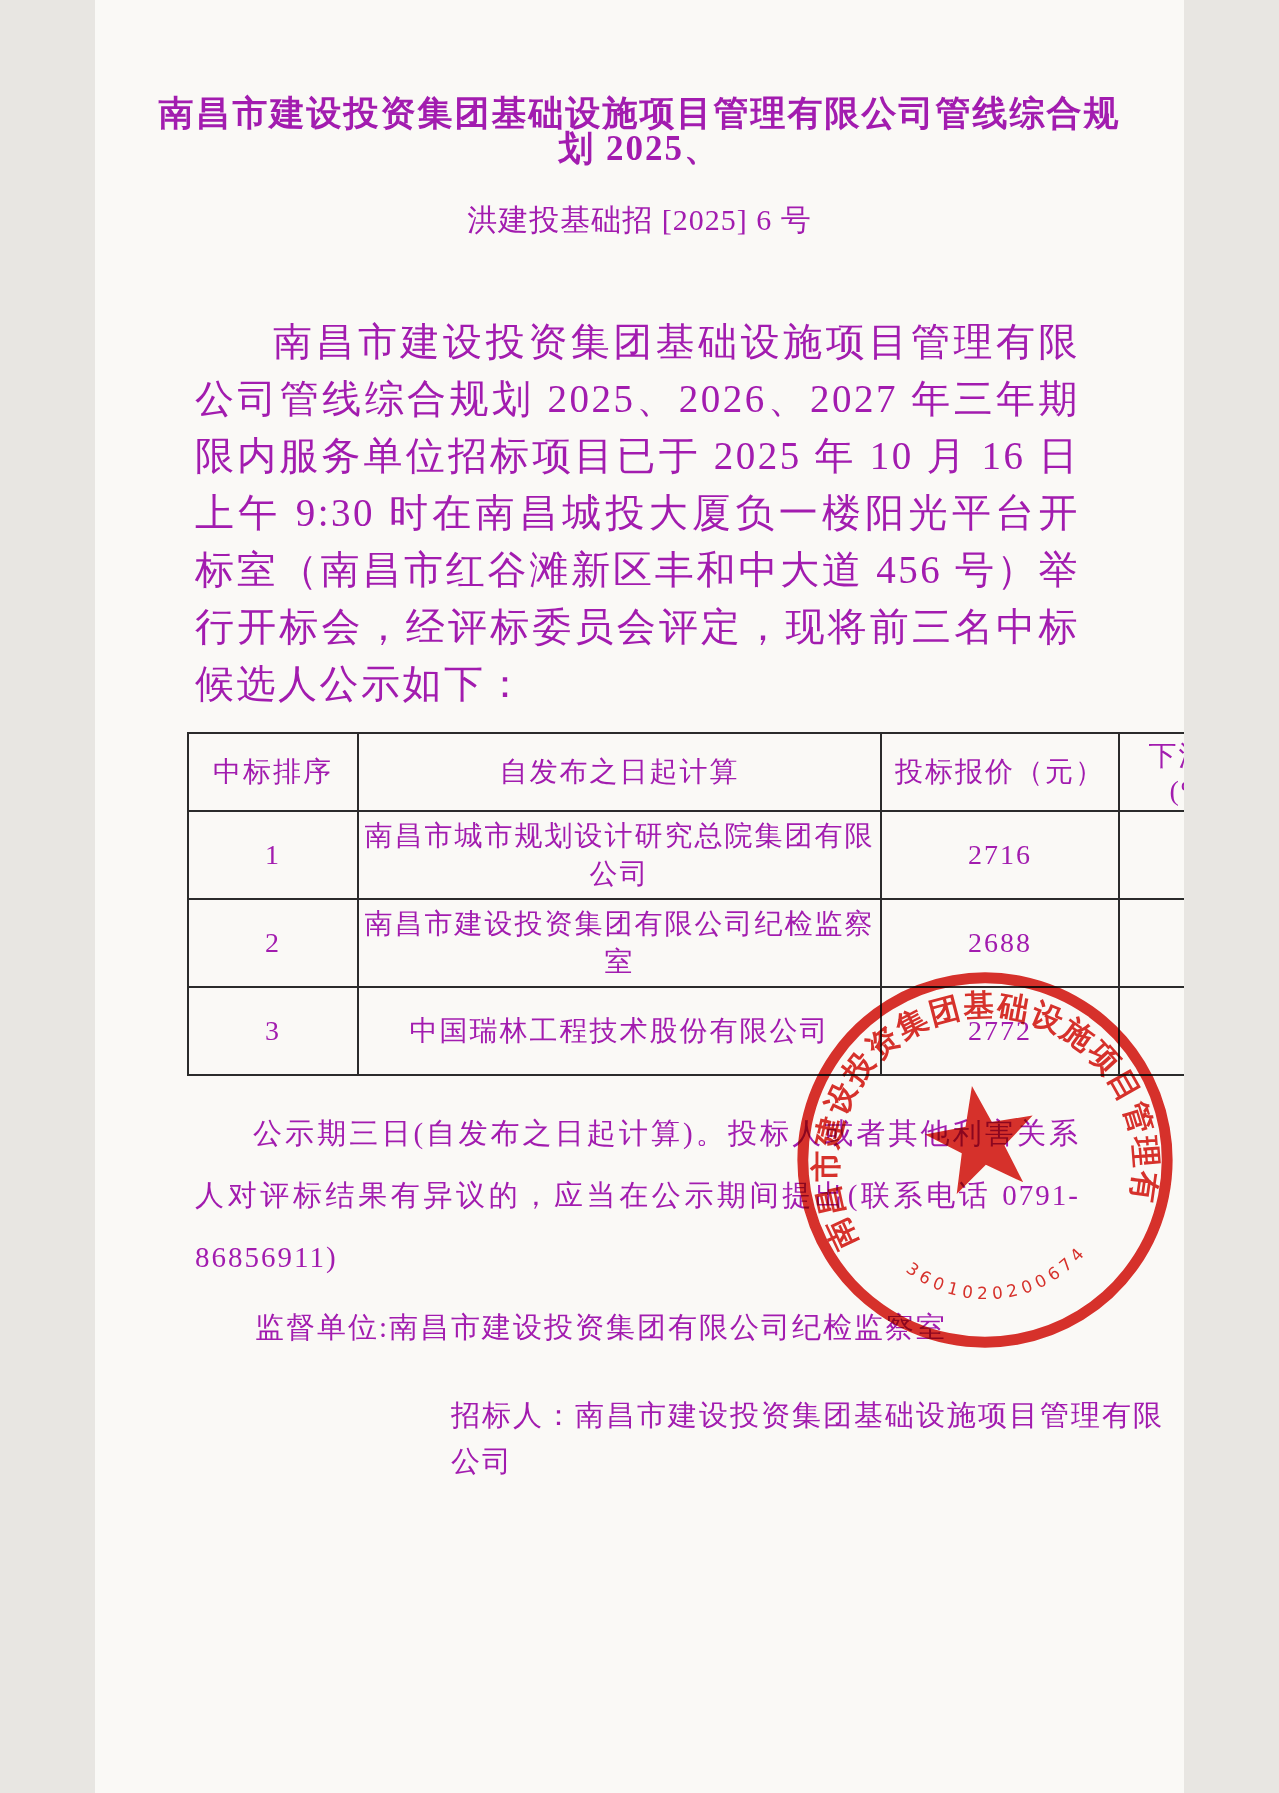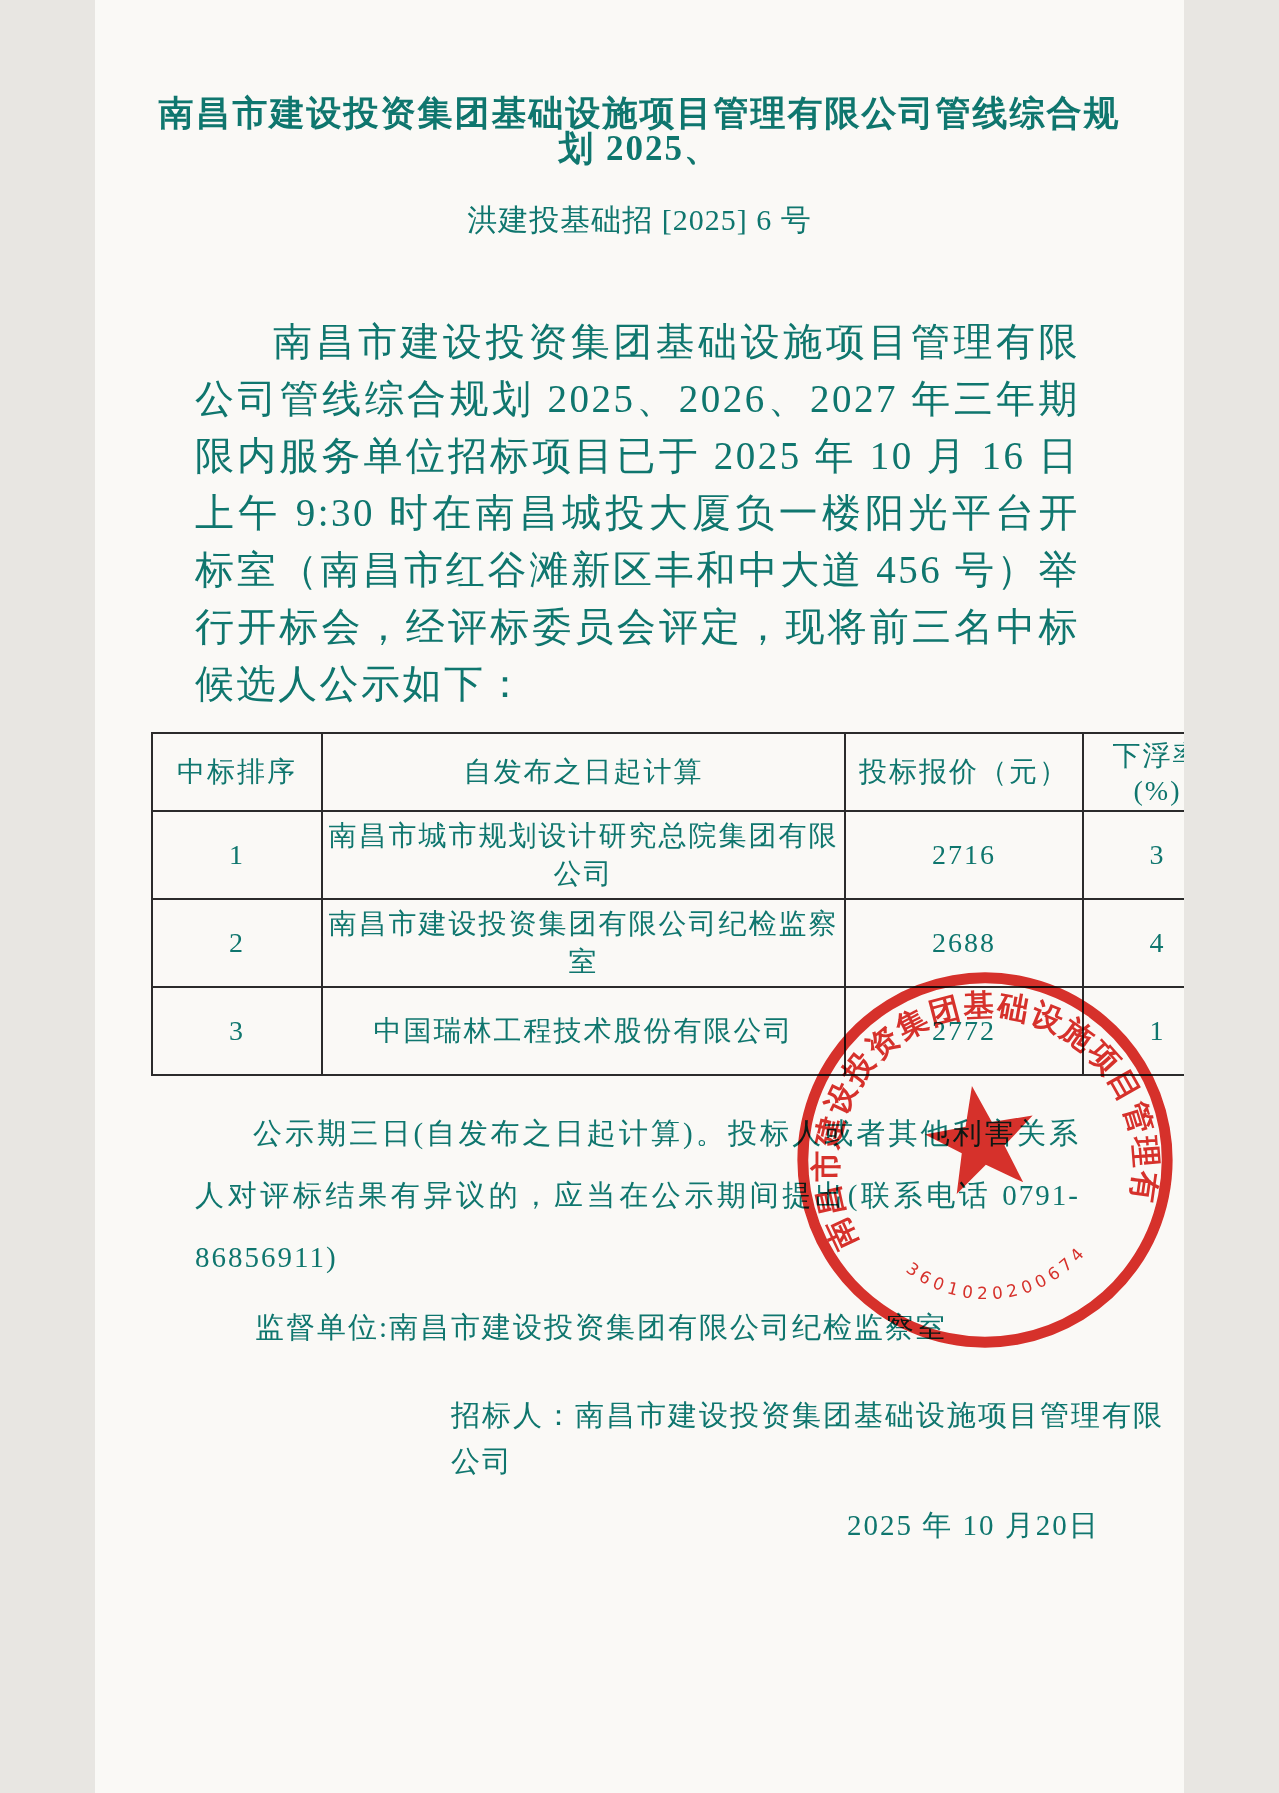--- a/index.html
+++ b/index.html
@@ -1,40 +1,40 @@
 <!DOCTYPE html>
 <html><head>
 <meta charset="utf-8">
 <style>
   html,body{margin:0;padding:0;background:#e8e6e2;}
   .page{
     position:relative;
     width:1089px;height:1793px;
     margin:0 auto;
     background:#faf9f6;
-    color:#0f766e;
+    color:#a21caf;
     font-family:"Liberation Serif","DejaVu Serif",serif;
     overflow:hidden;
   }
   .title-block{padding-top:96px;text-align:center;}
   .title-line{
     font-size:35px;font-weight:bold;letter-spacing:2px;
     line-height:1.0;margin:0 60px 34px 60px;
   }
   .doc-number{
     font-size:30px;font-weight:normal;letter-spacing:1px;margin-top:4px;
   }
   .body-paragraph{
     margin:72px 104px 0 100px;
     font-size:39px;line-height:57px;letter-spacing:2.5px;
     text-align:justify;text-indent:2em;
   }
   table.bid-table{
     border-collapse:collapse;
-    margin:20px 0 0 56px;
+    margin:20px 0 0 92px;
     width:1080px;
     table-layout:fixed;
   }
   table.bid-table th,table.bid-table td{
     border:2px solid #2b2b2b;
     text-align:center;vertical-align:middle;
     font-size:28px;letter-spacing:2px;
     font-weight:normal;
     padding:0 4px;
   }
@@ -111,21 +111,20 @@
       <td>2772</td>
       <td>1</td>
     </tr>
   </tbody>
     </table>
 
   <p class="notice">公示期三日(自发布之日起计算)。投标人或者其他利害关系人对评标结果有异议的，应当在公示期间提出(联系电话 0791-86856911)</p>
 
   <div class="info-line">监督单位:南昌市建设投资集团有限公司纪检监察室</div>
   <div class="tenderer-line">招标人：南昌市建设投资集团基础设施项目管理有限公司</div>
-  <div class="date-line">2025 年 10 月20日</div>
 
   <svg class="stamp" viewBox="0 0 400 400" xmlns="http://www.w3.org/2000/svg">
     <defs>
       <path id="ringPath" d="M 60 262 A 151 151 0 1 1 340 262" fill="none"></path>
       <path id="serialPath" d="M 96 290 A 132 132 0 0 0 304 290" fill="none"></path>
     </defs>
     <circle cx="200" cy="200" r="184" fill="none" stroke="#d8201a" stroke-width="11"></circle>
     <polygon points="200,124 213.5,163.4 255.2,164.1 221.9,189.1 234.1,228.9 200,205 165.9,228.9 178.1,189.1 144.8,164.1 186.5,163.4" fill="#d8201a"></polygon>
     <text font-size="31" fill="#d8201a" letter-spacing="2" font-family="Liberation Serif, DejaVu Serif, serif" font-weight="bold">
       <textPath href="#ringPath" startOffset="2">南昌市建设投资集团基础设施项目管理有限公司</textPath>

